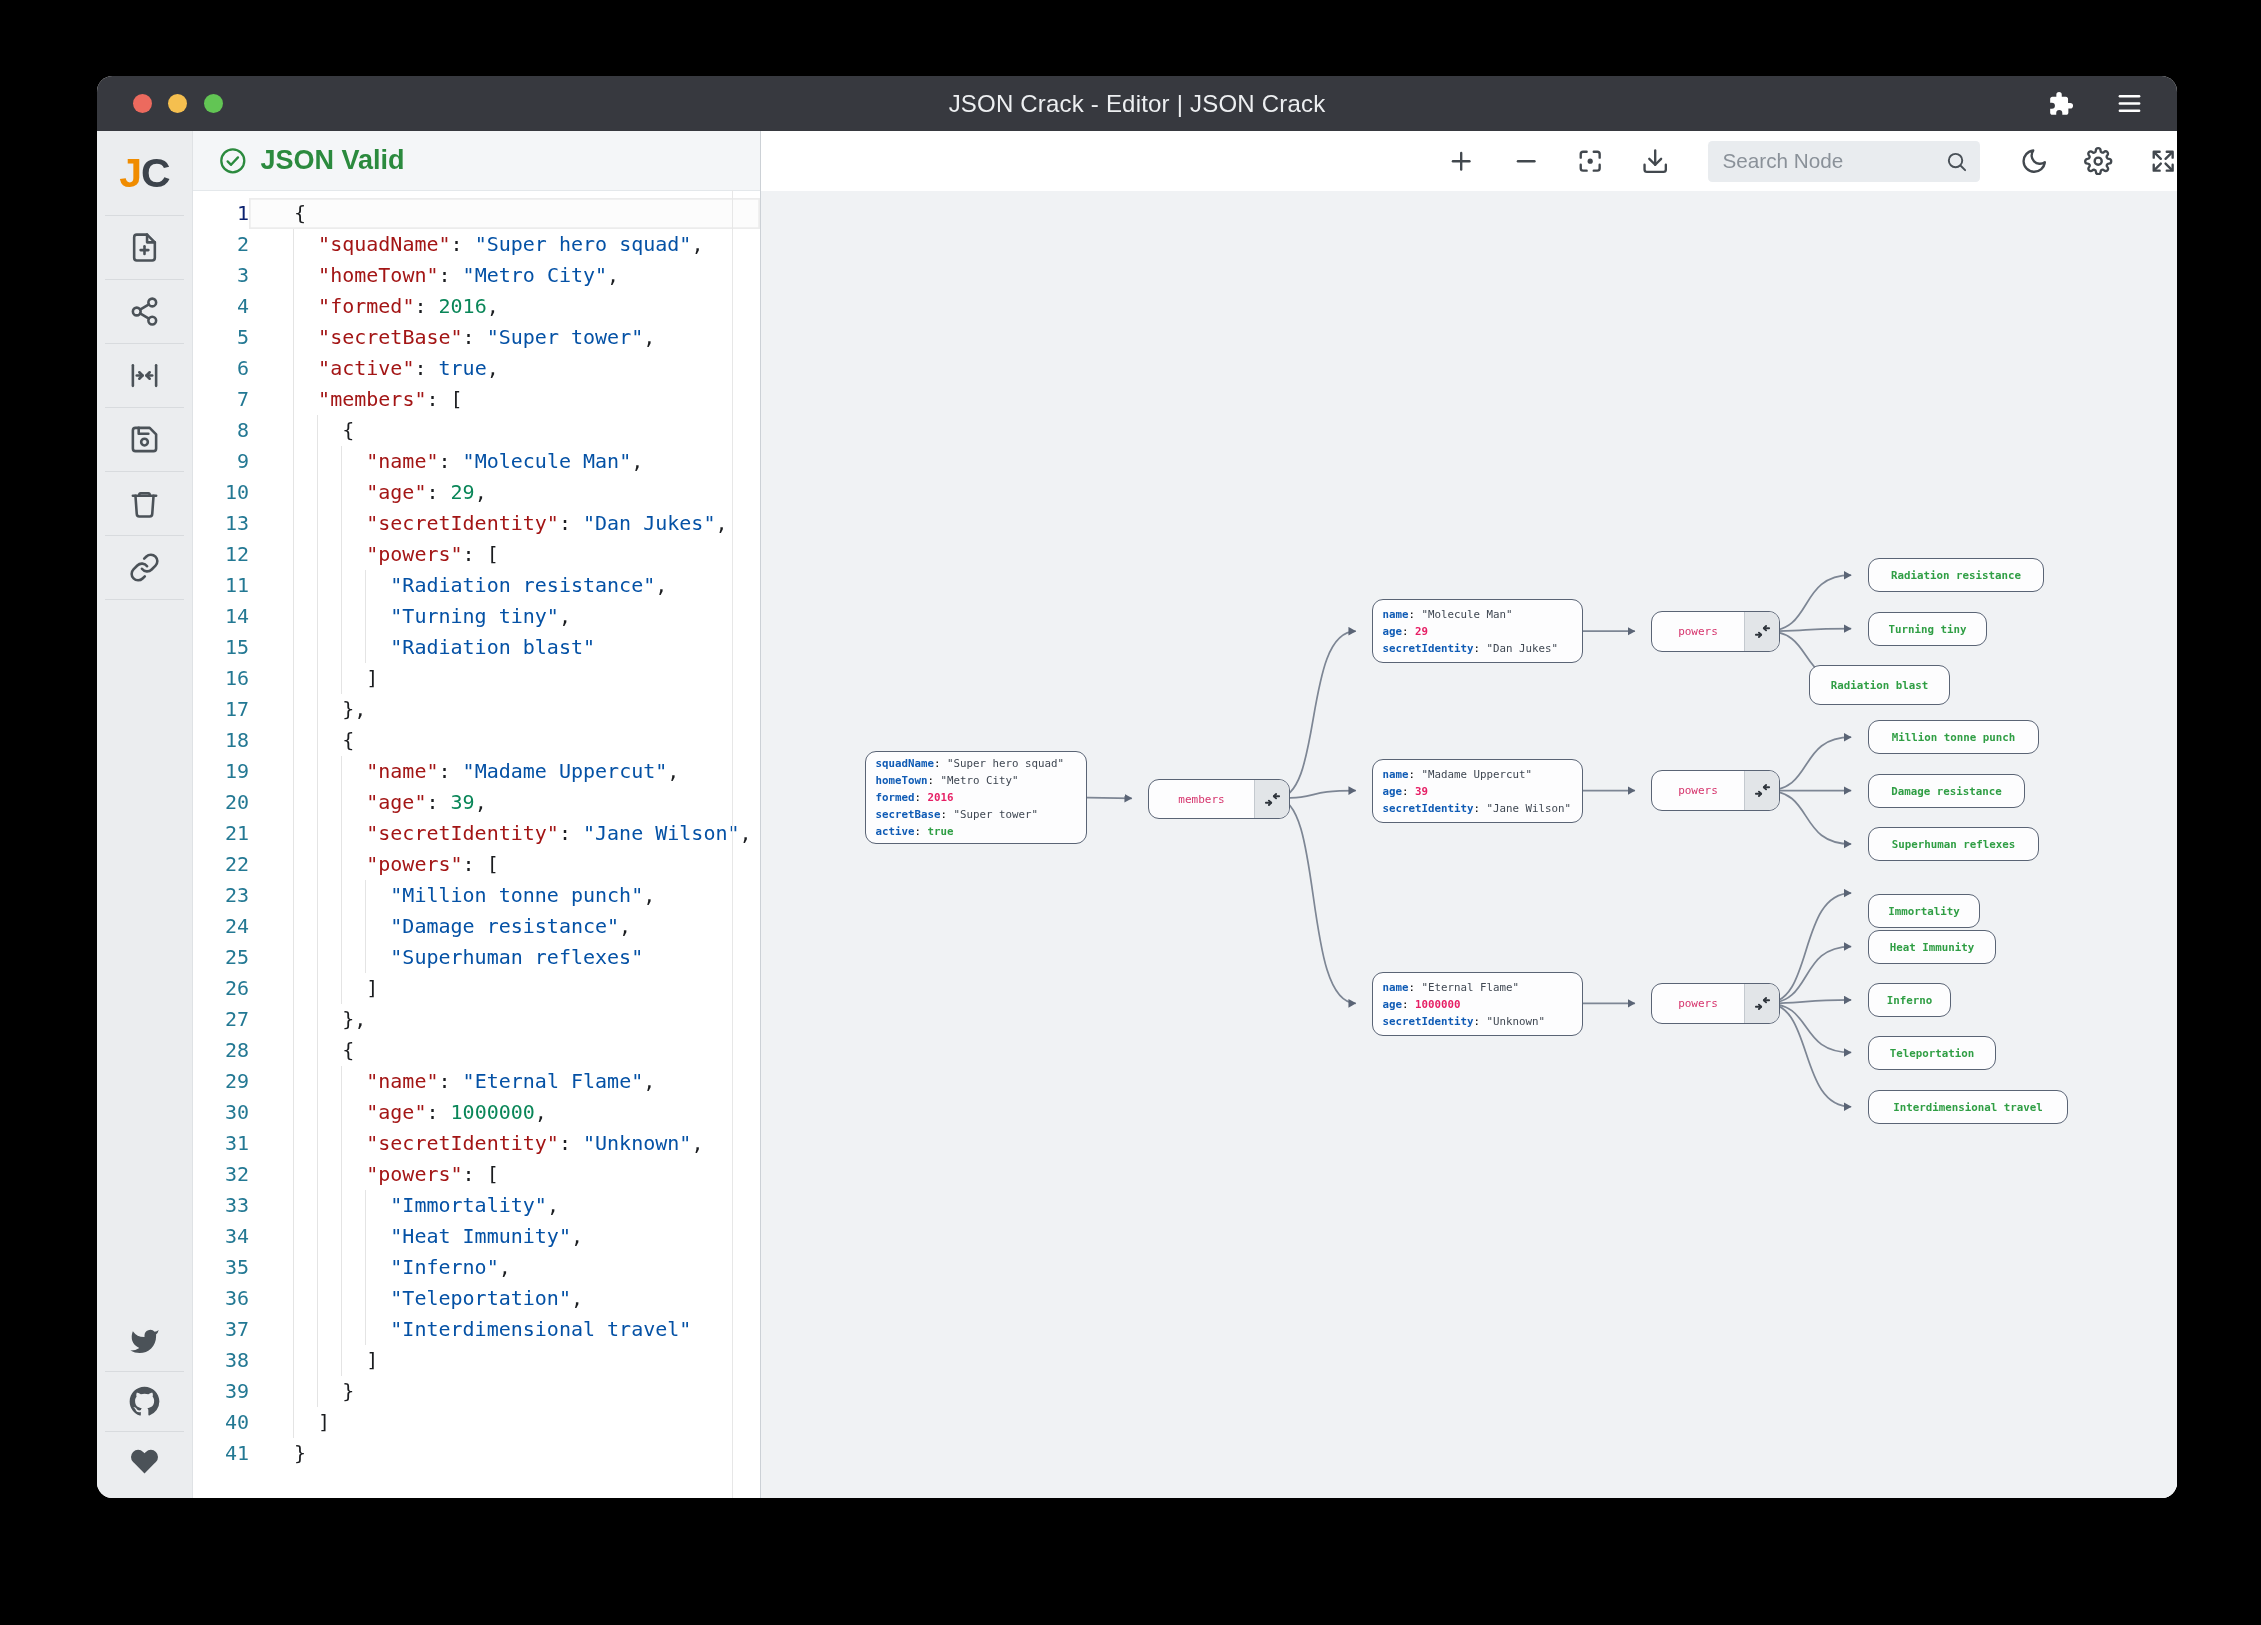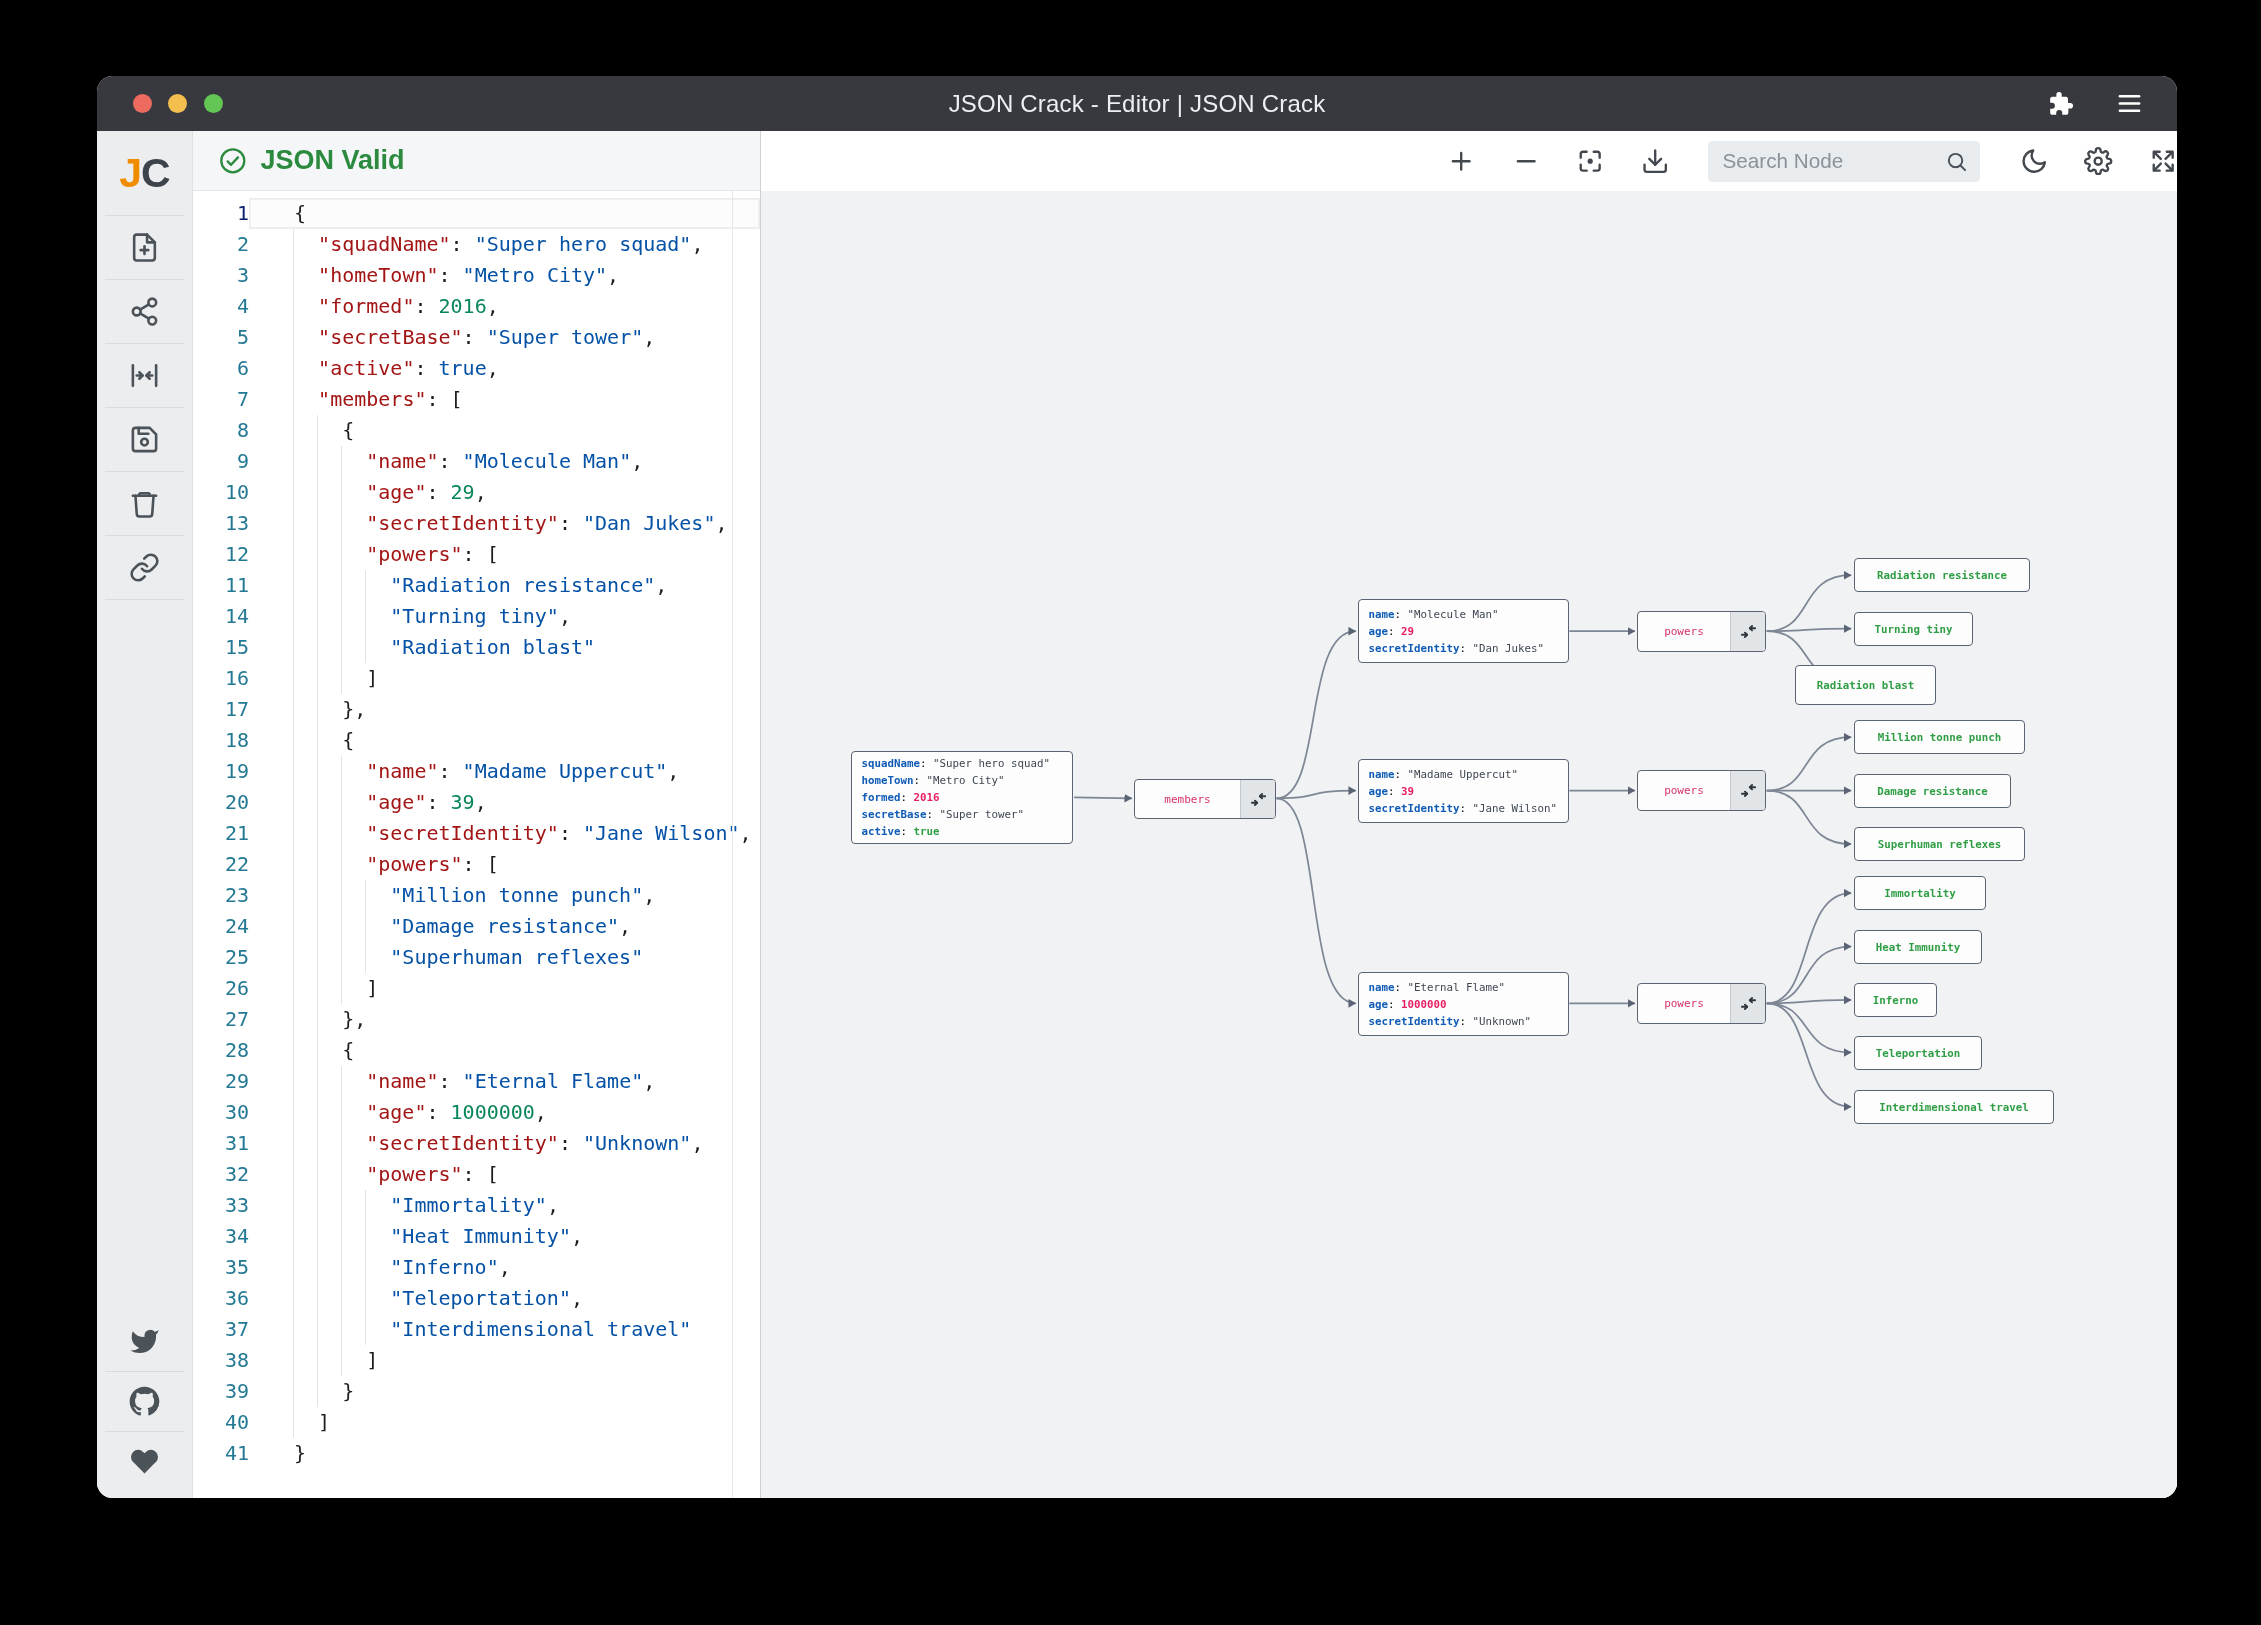--- a/index.html
+++ b/index.html
@@ -57,22 +57,22 @@
                  justify-content:flex-end;gap:36px;color:#42484e;}
   .tbtn{background:none;border:none;padding:0;color:#42484e;cursor:pointer;display:flex;}
   .searchbox{width:248px;height:41px;background:#e9ecef;border-radius:4.3px;display:flex;
              align-items:center;padding:0 12px;margin:0 3.4px;}
   .searchbox input{flex:1;background:transparent;border:none;outline:none;min-width:0;
                    font-family:"Liberation Sans",sans-serif;font-size:20.7px;color:#495057;}
   .searchbox input::placeholder{color:#8a9199;}
   .s-icon{color:#495057;cursor:pointer;}
   .graph-canvas{flex:1;position:relative;background:#f0f2f4;overflow:hidden;}
   .edges{position:absolute;left:0;top:0;pointer-events:none;}
-  .node{position:absolute;background:#fdfdfe;border:1.7px solid #5a6475;border-radius:4px;
-        font-family:"DejaVu Sans Mono",monospace;box-sizing:border-box;cursor:pointer;}
+  .node{position:absolute;background:#fdfdfe;border:1.7px solid #5a6475;border-radius:11px;
+        font-family:"DejaVu Sans Mono",monospace;box-sizing:border-box;cursor:pointer;margin-left:14px;}
   .node.obj{display:flex;flex-direction:column;justify-content:center;padding:3.4px 9.5px;}
   .nrow{line-height:17px;font-size:10.8px;white-space:pre;}
   .nk{color:var(--node-key);font-weight:700;}
   .nv.str{color:var(--node-string);}
   .nv.num{color:var(--node-number);font-weight:700;}
   .nv.bool{color:var(--node-bool);font-weight:700;}
   .node.parent{display:flex;align-items:stretch;padding:0;overflow:hidden;}
   .plabel{flex:1;display:flex;align-items:center;justify-content:center;
           color:var(--parent-label);font-weight:400;font-size:11px;}
   .pbtn{width:34px;flex:none;background:#e2e5e8;border-left:0.9px solid #c4c9cf;display:flex;
@@ -566,21 +566,21 @@
                 <span class="ic" style="width:17px;height:17px">
                   <svg viewBox="0 0 18 18" fill="none" stroke="currentColor" stroke-width="2" stroke-linecap="round" stroke-linejoin="round">
                     <path d="M2 12.5h5.5"></path>
                     <path d="M5.2 10.2l2.4 2.3-2.4 2.3"></path>
                     <path d="M16 5.5h-5.5"></path>
                     <path d="M12.8 3.2l-2.4 2.3 2.4 2.3"></path>
                   </svg>
                 </span>
               </span>
             </div>
-            <div class="node leaf" style="left:1093px;top:685px;width:132px;height:34px"><span>Immortality</span></div>
+            <div class="node leaf" style="left:1093px;top:703px;width:112px;height:34px"><span>Immortality</span></div>
             <div class="node leaf" style="left:1093px;top:739px;width:128px;height:34px"><span>Heat Immunity</span></div>
             <div class="node leaf" style="left:1093px;top:792px;width:83px;height:34px"><span>Inferno</span></div>
             <div class="node leaf" style="left:1093px;top:845px;width:128px;height:34px"><span>Teleportation</span></div>
             <div class="node leaf" style="left:1093px;top:899px;width:200px;height:34px"><span>Interdimensional travel</span></div>
           </div>
       </div>
 
     </div>
   </div>
 </div>

